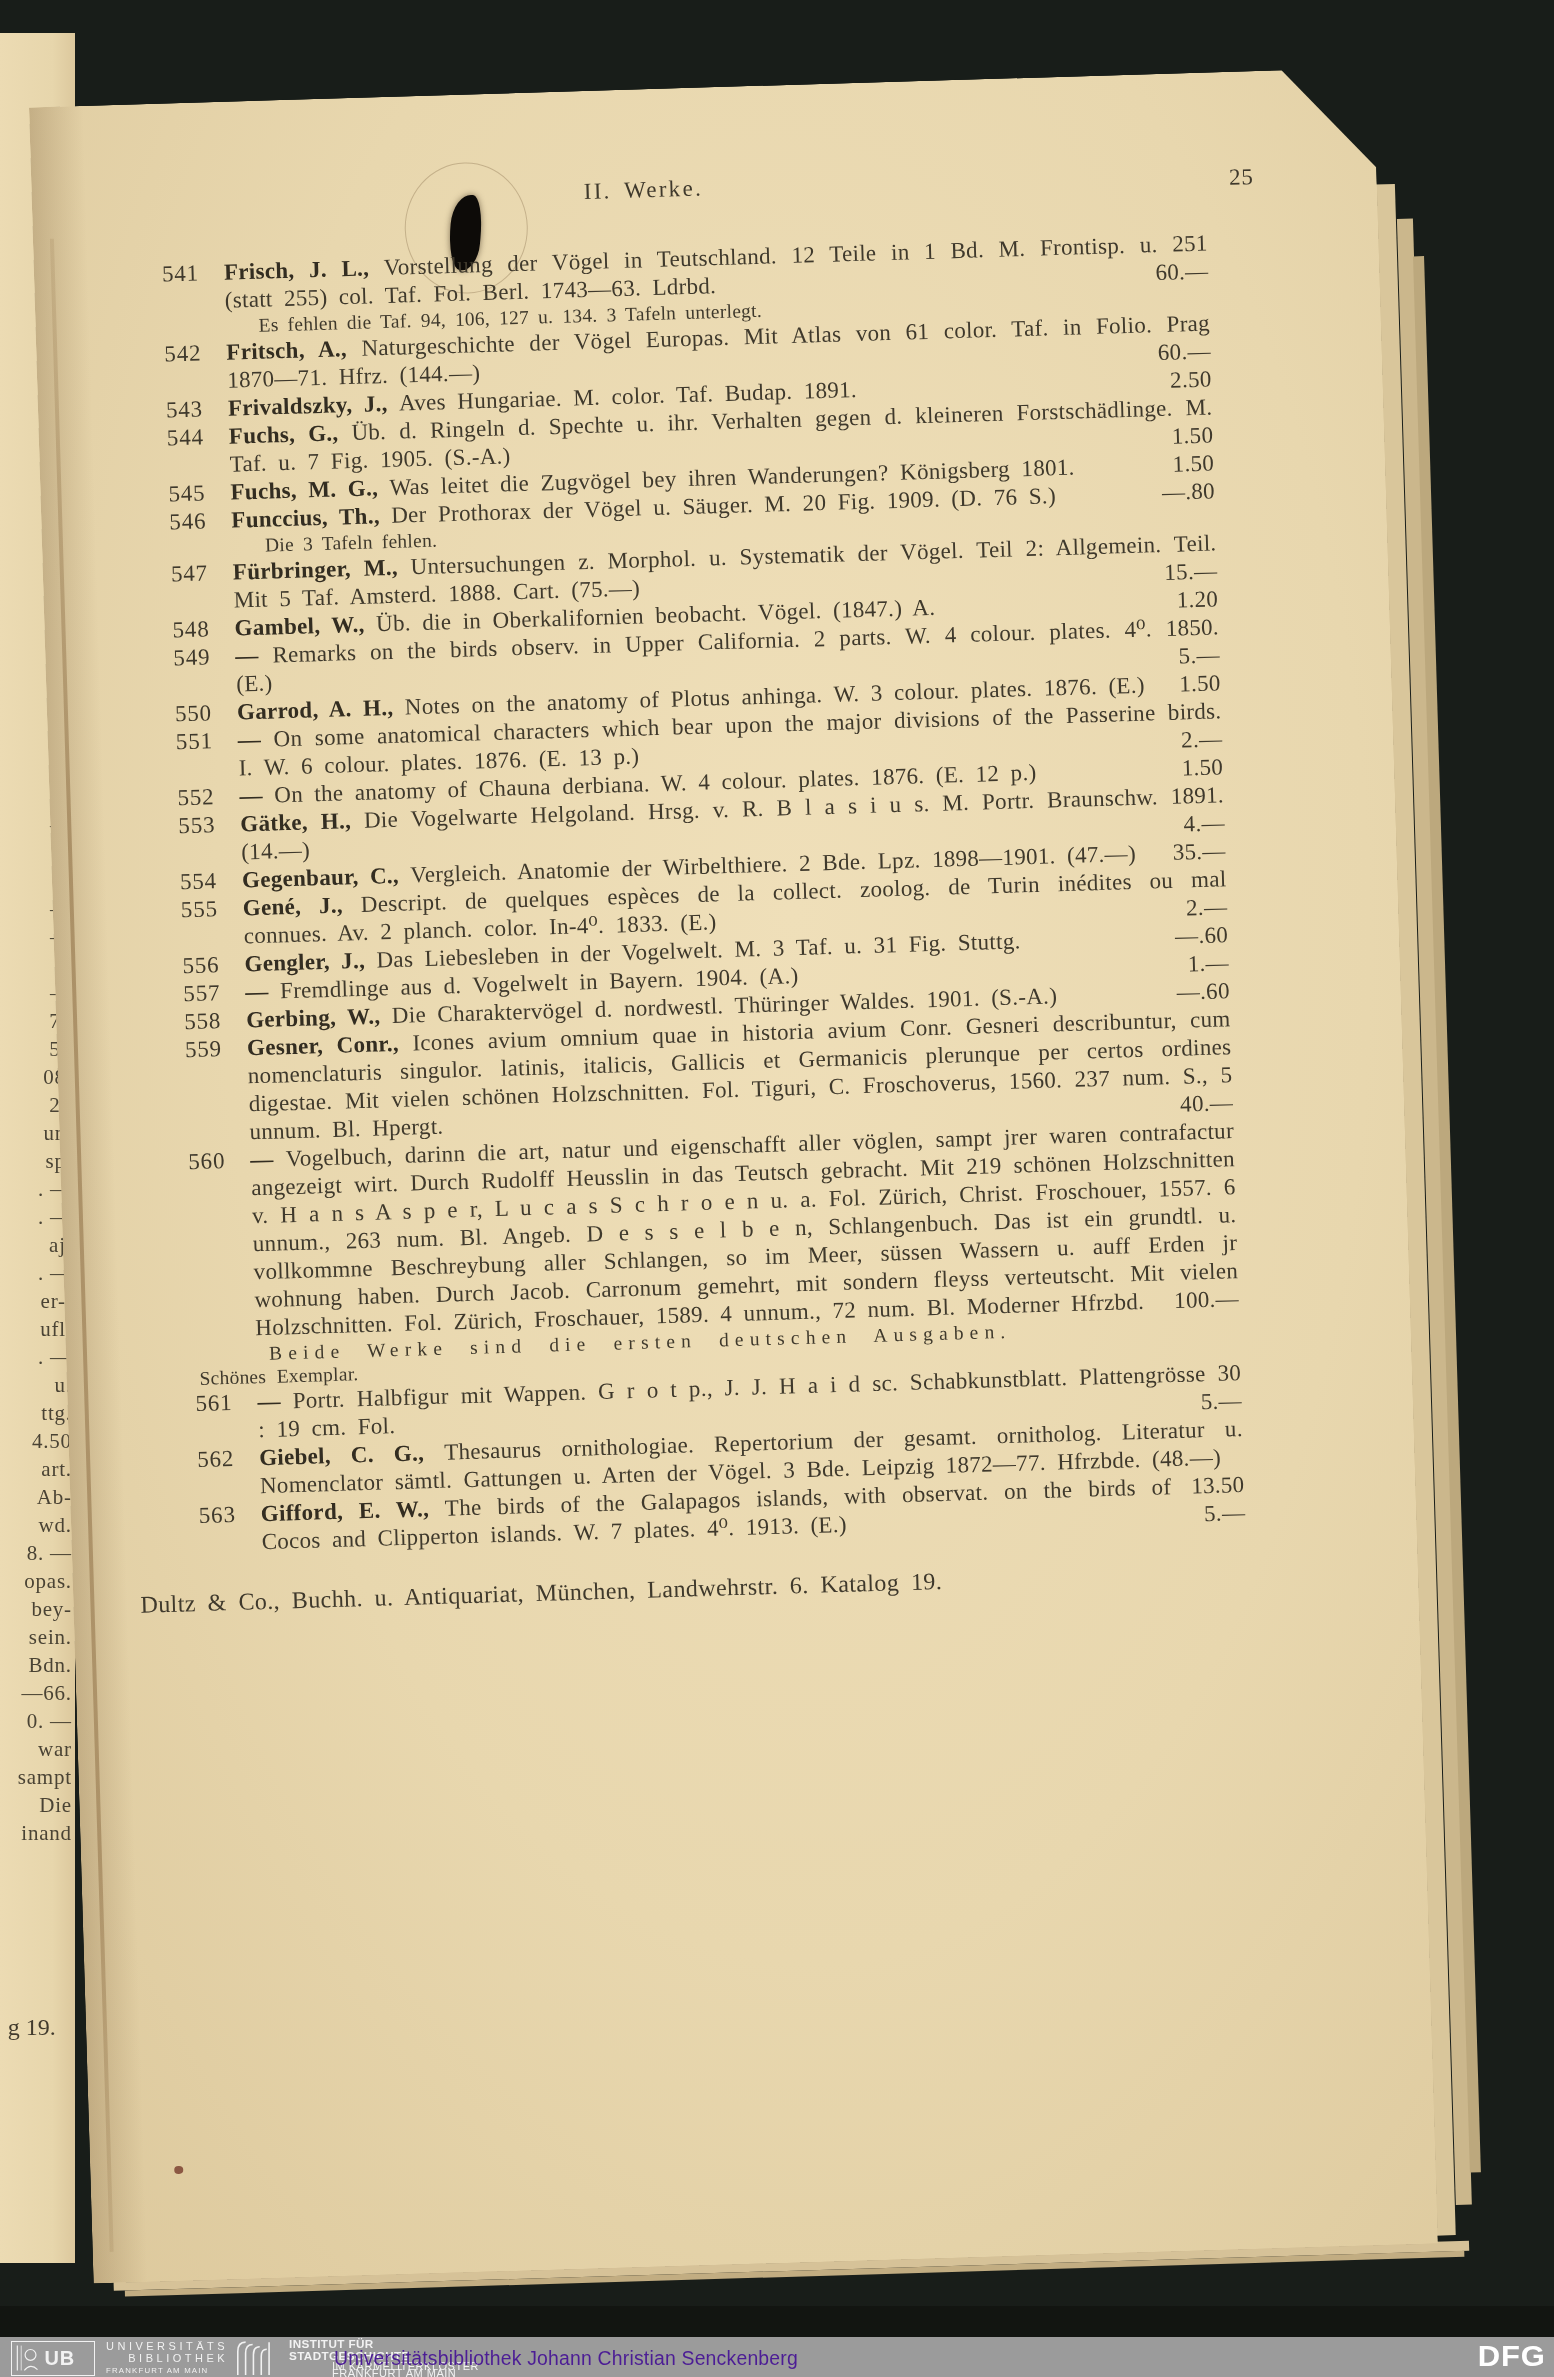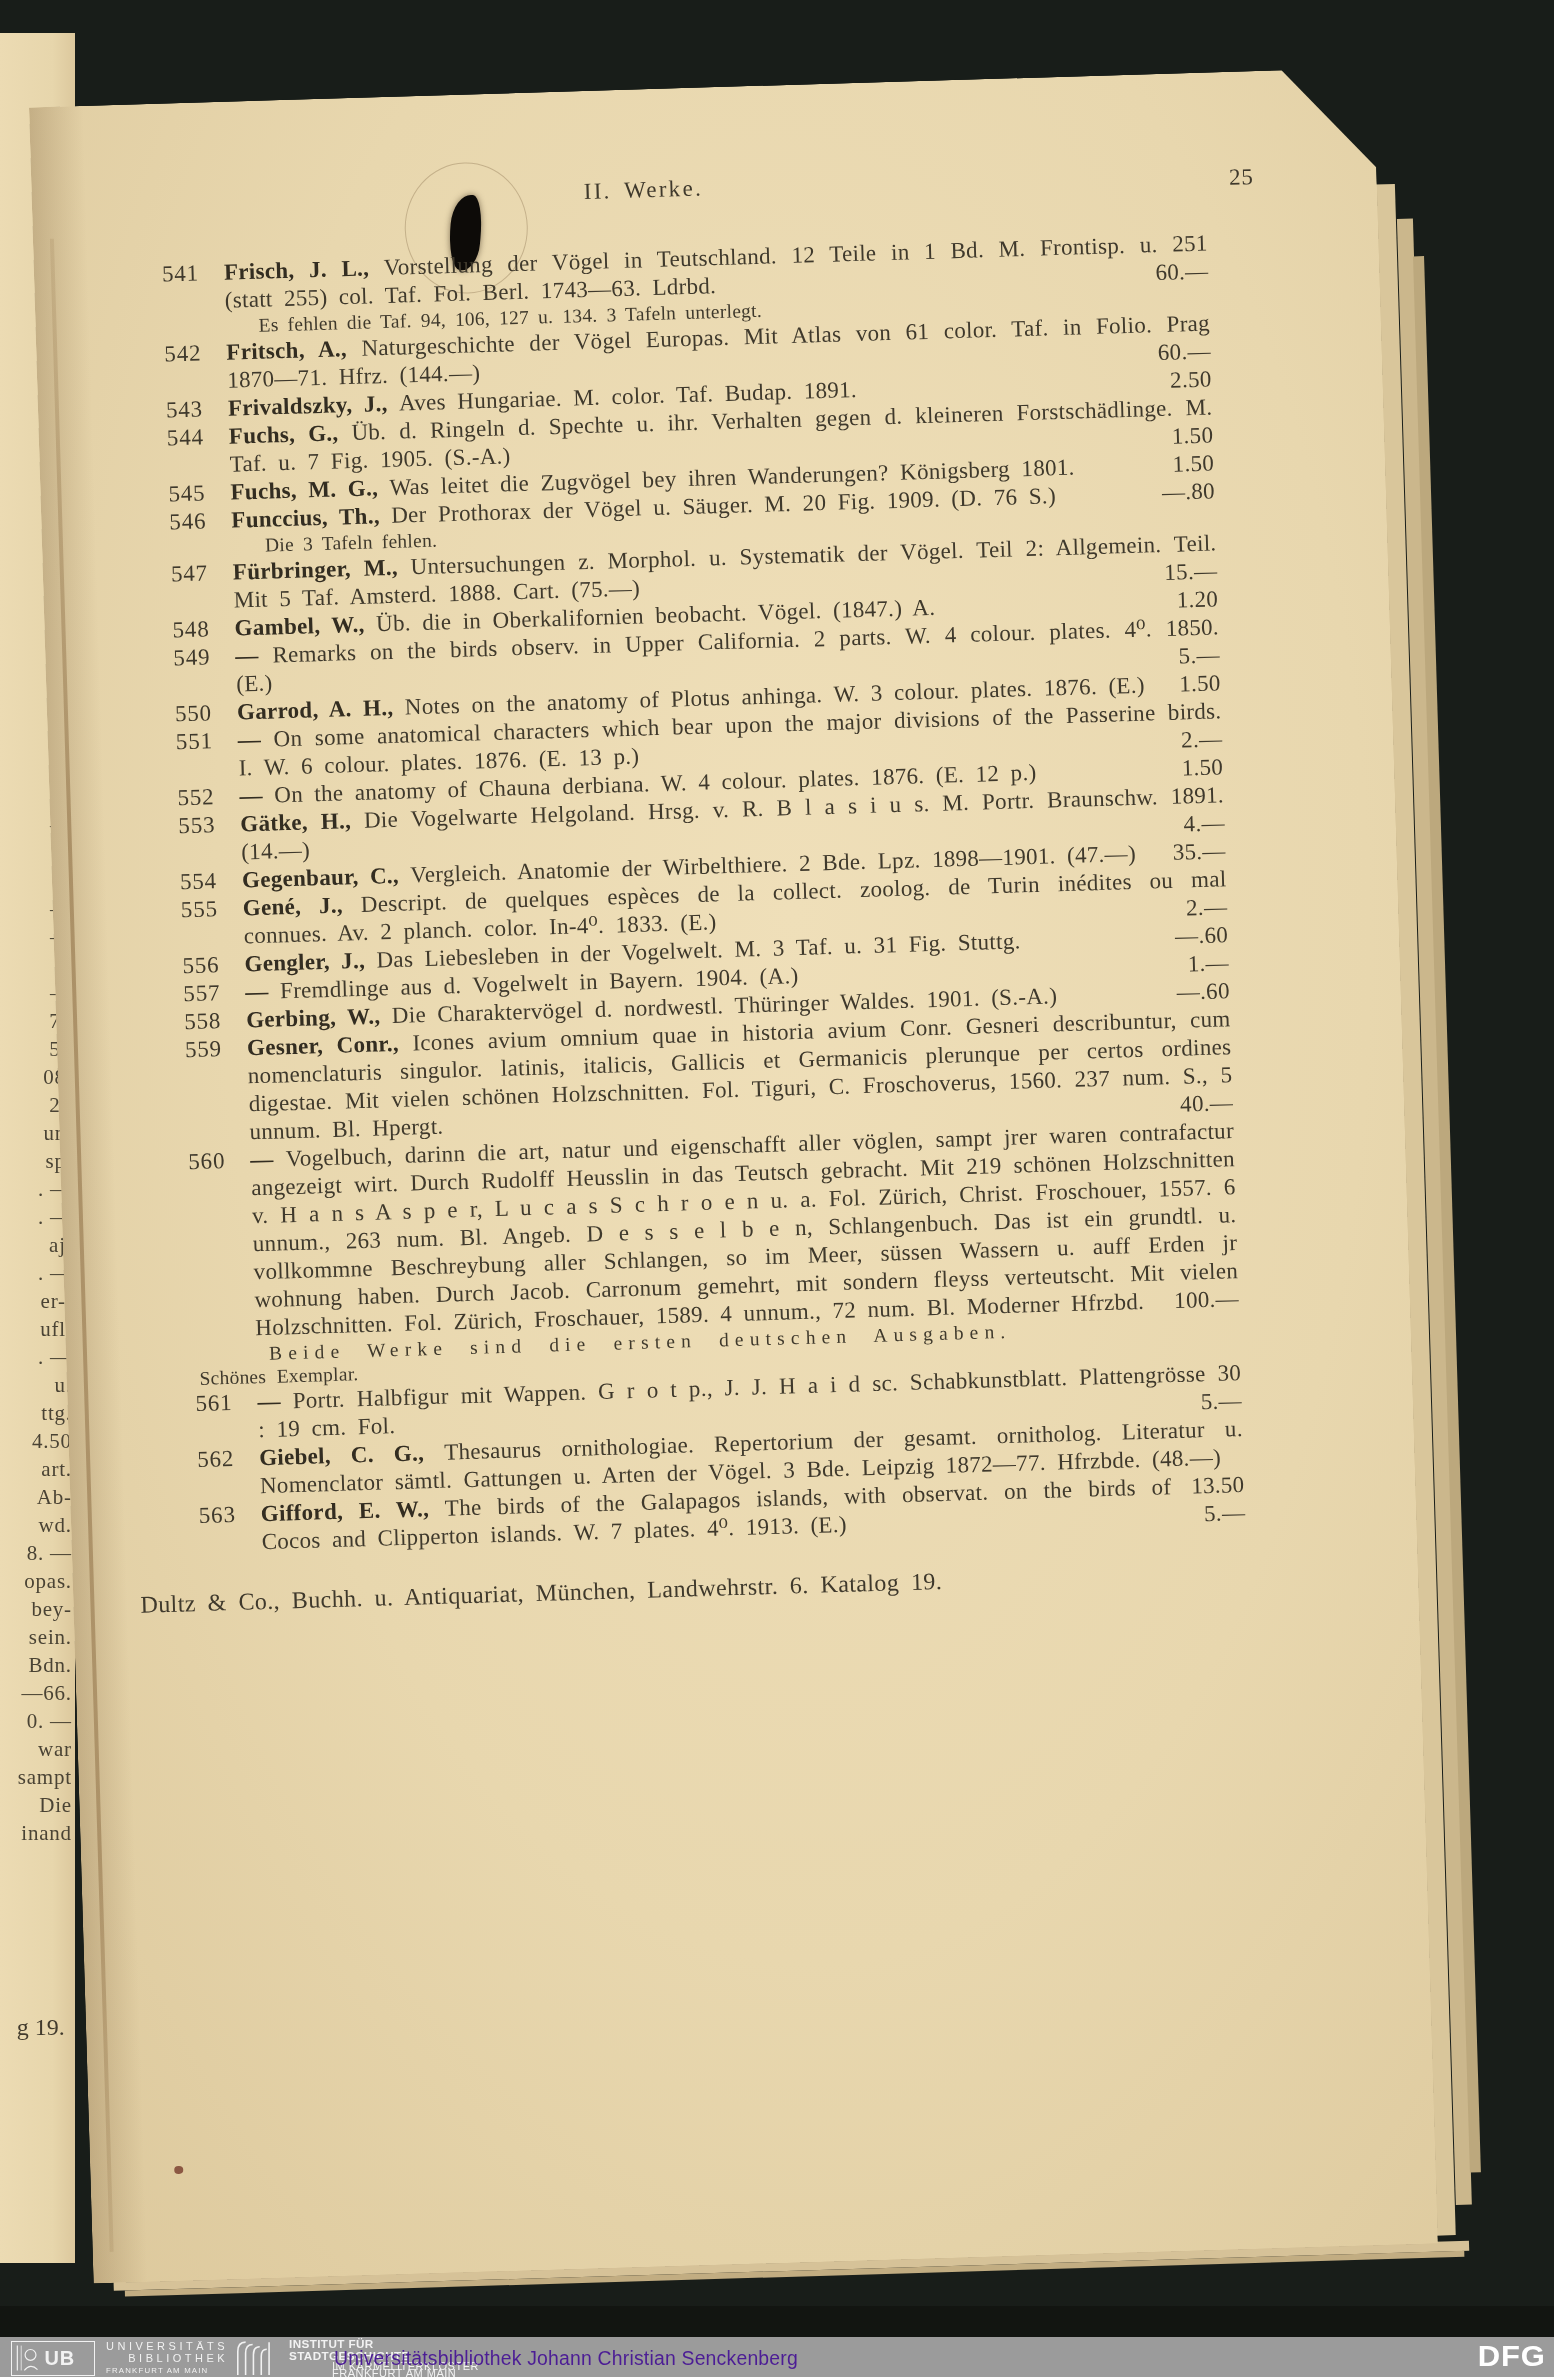--- a/index.html
+++ b/index.html
@@ -14,21 +14,21 @@
     background:linear-gradient(90deg,#ecdbb3 0%,#e7d6ac 70%,#dcc89d 100%);
     z-index:1;
   }
   .frag-col{
     position:absolute;right:3.1px;top:582px;width:72px;
     text-align:right;color:#4a4334;font-size:21px;line-height:28px;
     letter-spacing:0.8px;
   }
   .frag{white-space:nowrap;}
   .frag-bottom{
-    position:absolute;left:7.8px;top:1981px;font-size:24px;color:#423b2d;margin-left:9px;
+    position:absolute;left:7.8px;top:1981px;font-size:24px;color:#423b2d;
   }
   
   .page-wrap{
     position:absolute;left:61px;top:87px;width:1345px;height:2177px;
     transform:rotate(-1.7deg);z-index:2;
   }
   .page{
     position:absolute;left:0;top:0;width:1345px;height:2177px;
     background:radial-gradient(ellipse at 55% 38%,#efdfb9 0%,#e8d7ae 55%,#ddc99d 100%);
     clip-path:polygon(0 0,1253px 0,1345px 100px,1345px 2177px,0 2177px);

